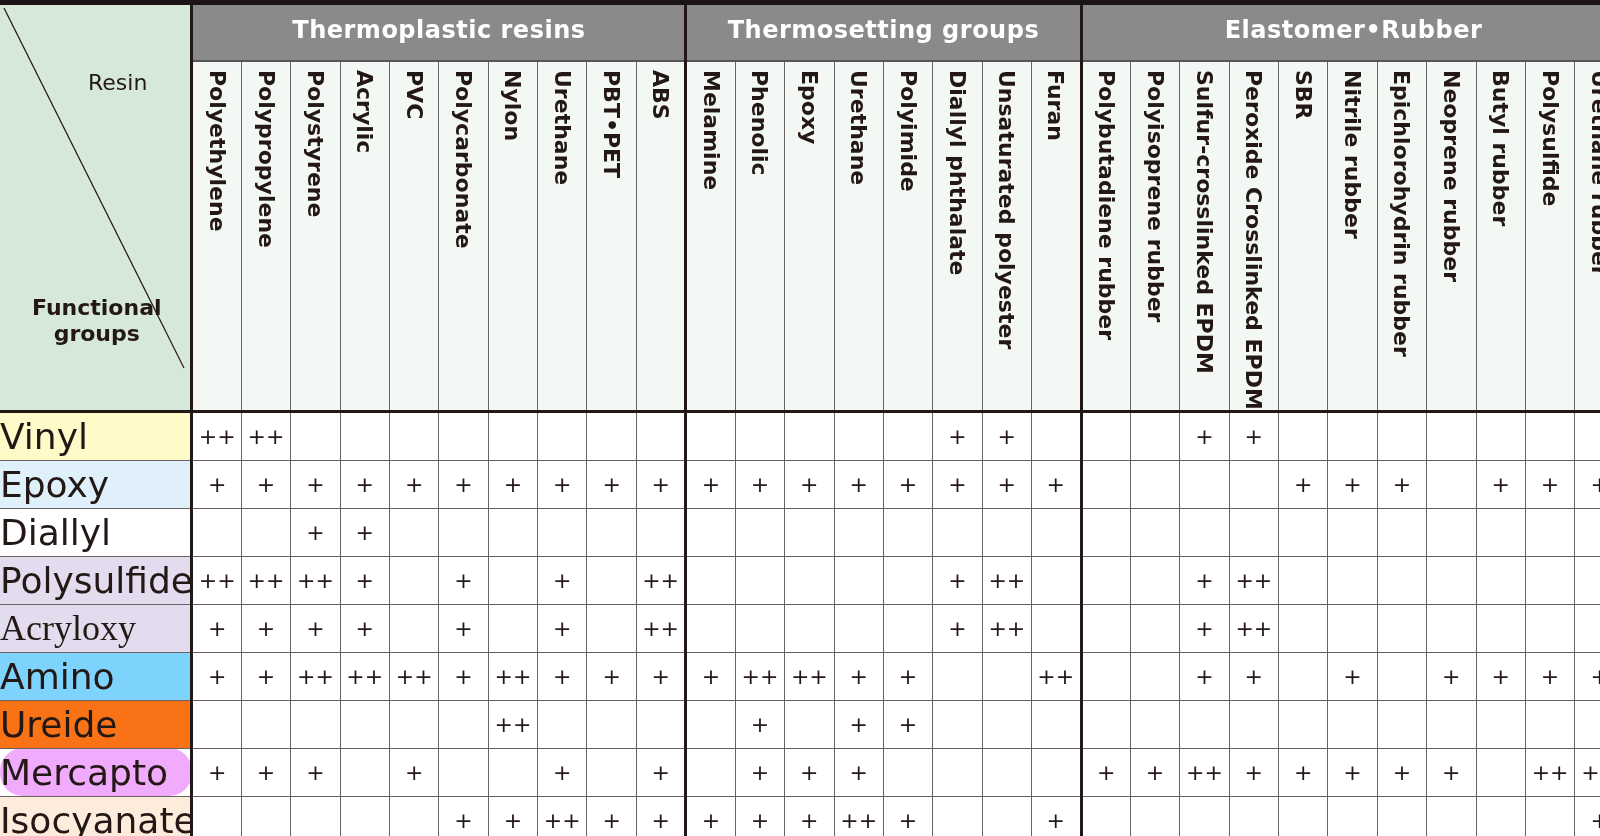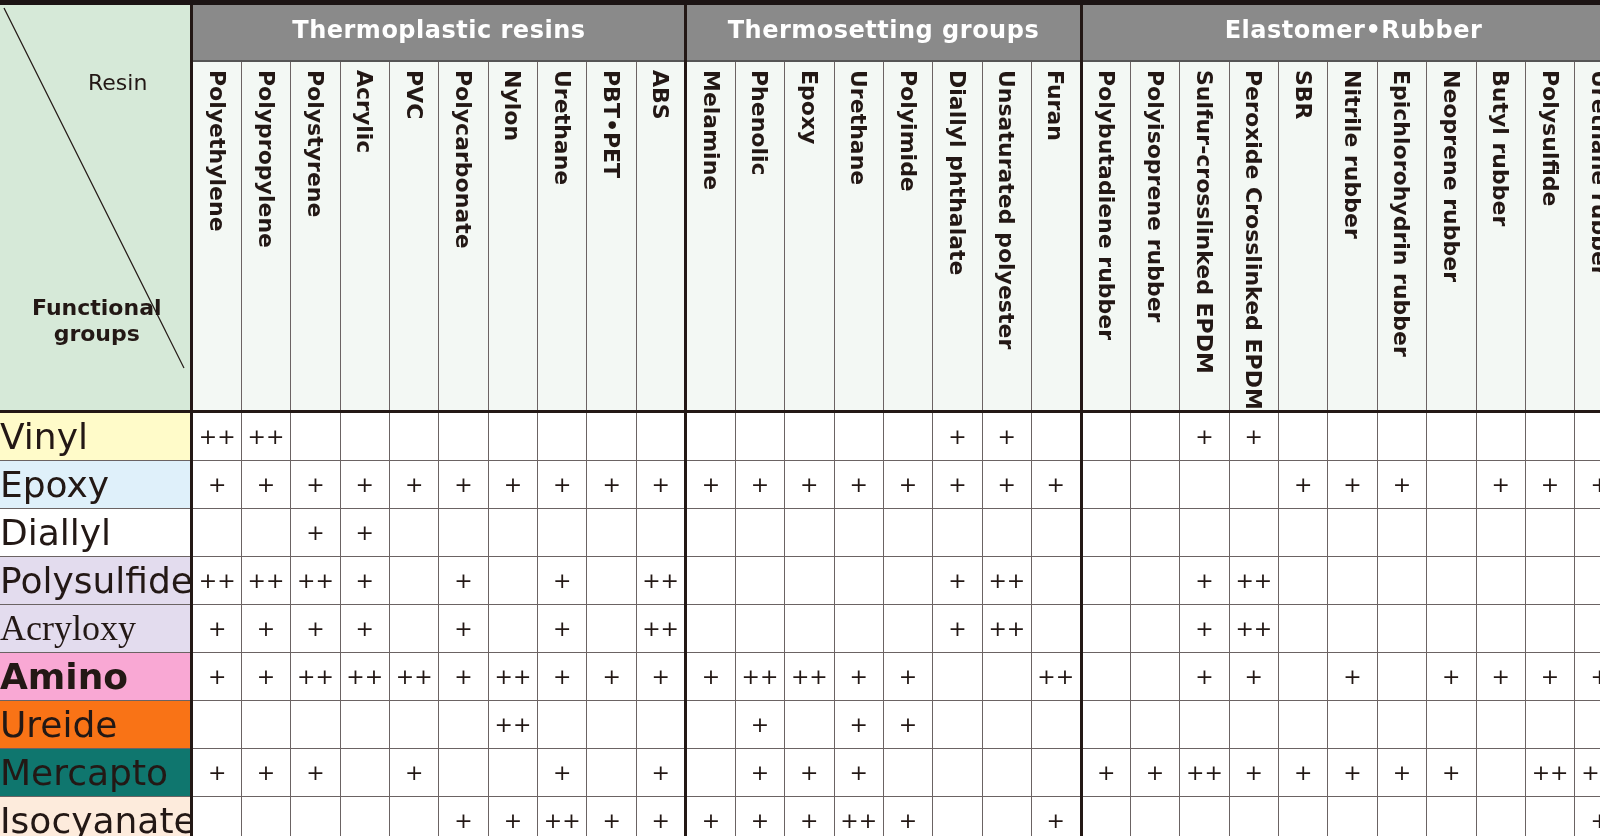--- a/index.html
+++ b/index.html
@@ -320,21 +320,21 @@
           <td class="cell">++</td>
           <td class="cell"></td>
           <td class="cell"></td>
           <td class="cell"></td>
           <td class="cell"></td>
           <td class="cell"></td>
           <td class="cell"></td>
           <td class="cell"></td>
         </tr>
         <tr>
-          <td class="rowlbl" style="background: #f9a8d4; font-weight: bold;">Amino</td>
+          <td class="rowlbl" style="background: #7dd3fc;">Amino</td>
           <td class="cell">+</td>
           <td class="cell">+</td>
           <td class="cell">++</td>
           <td class="cell">++</td>
           <td class="cell">++</td>
           <td class="cell">+</td>
           <td class="cell">++</td>
           <td class="cell">+</td>
           <td class="cell">+</td>
           <td class="cell sep">+</td>
@@ -384,21 +384,21 @@
           <td class="cell"></td>
           <td class="cell"></td>
           <td class="cell"></td>
           <td class="cell"></td>
           <td class="cell"></td>
           <td class="cell"></td>
           <td class="cell"></td>
           <td class="cell"></td>
         </tr>
         <tr>
-          <td class="rowlbl" style="background: #0f766e;">Mercapto</td>
+          <td class="rowlbl" style="background: #f0abfc; border-radius: 23px;">Mercapto</td>
           <td class="cell">+</td>
           <td class="cell">+</td>
           <td class="cell">+</td>
           <td class="cell"></td>
           <td class="cell">+</td>
           <td class="cell"></td>
           <td class="cell"></td>
           <td class="cell">+</td>
           <td class="cell"></td>
           <td class="cell sep">+</td>

